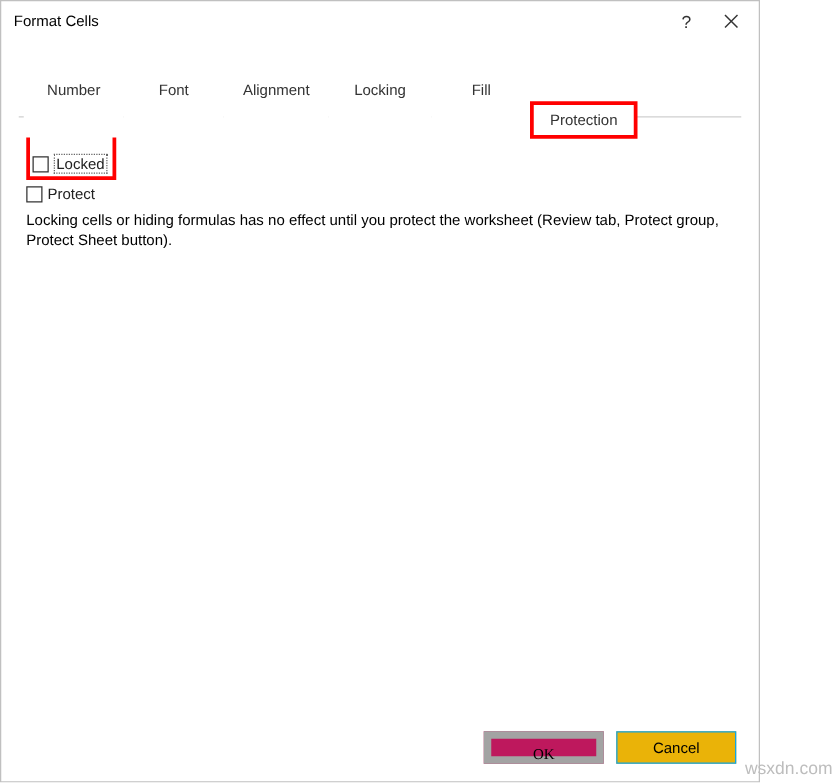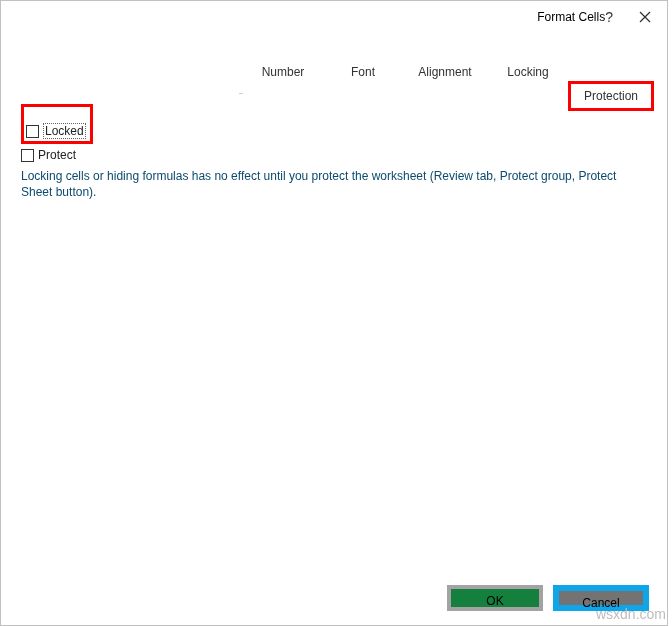--- a/index.html
+++ b/index.html
@@ -9,27 +9,26 @@
     }
     body {
       margin: 0;
       padding: 0;
       background: #fff;
       width: 672px;
       height: 626px;
       position: relative;
     }
     .dialog {
-      width: 668px;
+      width: 608px;
       height: 626px;
       border: 1px solid #c0c0c0;
       background: #fff;
       display: flex;
       flex-direction: column;
-      align-items: flex-end;
     }
     .titlebar {
       display: flex;
       align-items: center;
       padding: 8px 10px 8px 10px;
       color: #000;
     }
     .title-text {
       flex: 1;
       font-size: 12px;
@@ -105,42 +104,43 @@
       border: 3px solid #ff0000;
       padding: 16px 4px 2px 2px;
     }
     .dotted {
       border: 1px dotted #666;
       padding: 0 1px;
     }
     .desc {
       margin-top: 6px;
       line-height: 1.35;
-      color: #0c4a6e;
+      color: #000000;
     }
     .buttonbar {
       display: flex;
       justify-content: flex-end;
       gap: 10px;
       padding: 14px 18px 14px 14px;
       border-top: none;
     }
     .btn {
       width: 96px;
       height: 26px;
-      border: 6px solid #0ea5e9;
-      background: #737373;
+      border: 1px solid #0ea5e9;
+      background: #eab308;
       text-align: center;
       line-height: 24px;
       color: #000;
       cursor: default;
     }
     .btn.primary {
-      border: 4px solid #a3a3a3;
-      background: #15803d;
+      border: 6px solid #a3a3a3;
+      background: #be185d;
+      font-family: Liberation Serif, serif;
     }
     .watermark {
       position: absolute;
       right: 6px;
       bottom: 4px;
       font-size: 14px;
       color: #bdbdbd;
       font-family: Arial, sans-serif;
     }
   </style>
@@ -160,20 +160,21 @@
         </svg>
       </span>
     </div>
   </div>
 
   <div class="tabs">
     <div class="tab tab-number">Number</div>
     <div class="tab tab-font">Font</div>
     <div class="tab tab-alignment">Alignment</div>
     <div class="tab tab-border">Locking</div>
+    <div class="tab tab-fill">Fill</div>
     <div class="tab tab-protection active highlight-red">Protection</div>
   </div>
 
   <div class="content">
 
     <div class="check-row">
       <span class="locked-box">
         <span class="checkbox"></span>
         <span class="dotted">Locked</span>
       </span>

